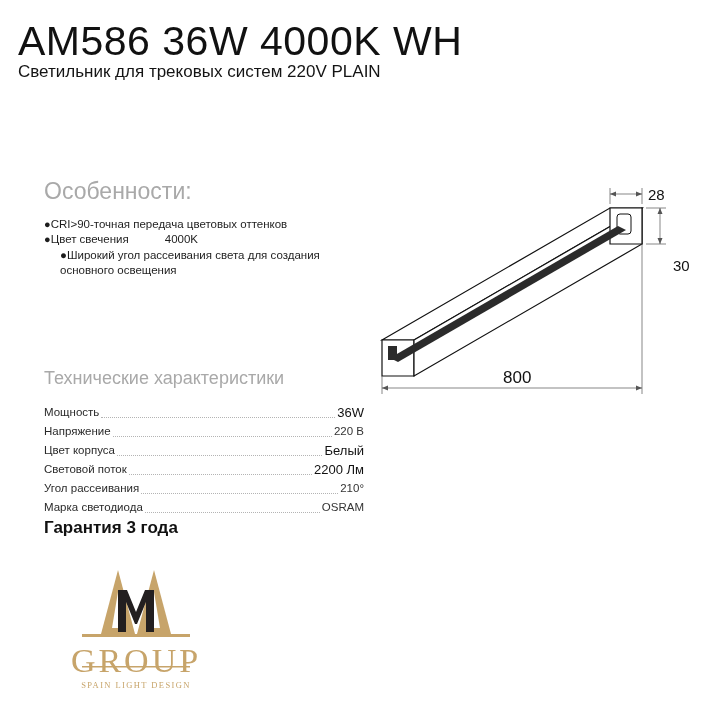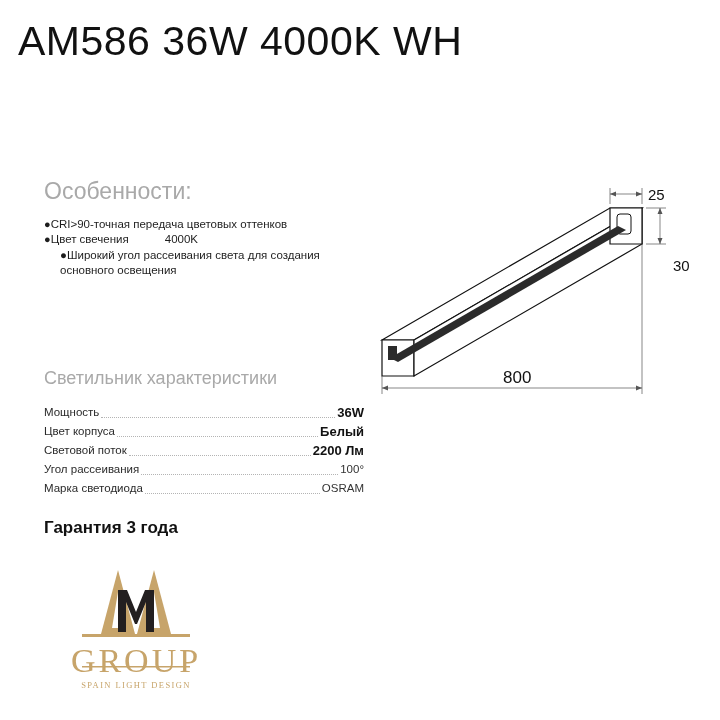--- a/index.html
+++ b/index.html
@@ -104,21 +104,21 @@
     flex: 1 1 auto;
     border-bottom: 1px dotted #b4b4b4;
     margin: 0 2px 4px 2px;
     height: 1px;
   }
   .spec-value {
     white-space: nowrap;
     color: #111;
   }
   .spec-row.strong .spec-value {
-    font-weight: bold;
+    font-weight: normal;
     font-size: 13px;
   }
   .spec-row.small .spec-value {
     font-size: 11.5px;
     color: #333;
   }
 
   .warranty {
     position: absolute;
     left: 44px;
@@ -173,63 +173,69 @@
     color: #c7a46a;
     font-family: "Liberation Serif", serif;
   }
 </style>
 </head>
 <body>
 
 <div class="page">
 
   <div class="title">AM586 36W 4000K WH</div>
+  <div class="subtitle">Светильник для трековых систем 220V PLAIN</div>
 
   <div class="features">
     <div class="features-heading">Особенности:</div>
 
     <div class="feature-line">
       <span class="bullet">●</span><span>CRI&gt;90-точная передача цветовых оттенков</span>
     </div>
 
     <div class="feature-line">
       <span class="bullet">●</span><span>Цвет свечения</span><span class="feature-color-value">4000K</span>
     </div>
 
     <div class="feature-wrap">
       <span class="bullet">●</span><span>Широкий угол рассеивания света для создания основного освещения</span>
     </div>
   </div>
 
   <div class="specs">
-    <div class="specs-heading">Светильник характеристики</div>
+    <div class="specs-heading">Технические характеристики</div>
 
     <div class="spec-row strong">
       <span class="spec-name">Мощность</span>
       <span class="spec-dots"></span>
       <span class="spec-value">36W</span>
     </div>
 
+    <div class="spec-row small">
+      <span class="spec-name">Напряжение</span>
+      <span class="spec-dots"></span>
+      <span class="spec-value">220 В</span>
+    </div>
 
     <div class="spec-row strong">
       <span class="spec-name">Цвет корпуса</span>
       <span class="spec-dots"></span>
       <span class="spec-value">Белый</span>
     </div>
 
     <div class="spec-row strong">
       <span class="spec-name">Световой поток</span>
       <span class="spec-dots"></span>
       <span class="spec-value">2200 Лм</span>
     </div>
 
     <div class="spec-row small">
       <span class="spec-name">Угол рассеивания</span>
       <span class="spec-dots"></span>
-      <span class="spec-value">100°</span>
+      <span class="spec-value">210°</span>
     </div>
 
     <div class="spec-row small">
       <span class="spec-name">Марка светодиода</span>
       <span class="spec-dots"></span>
       <span class="spec-value">OSRAM</span>
     </div>
   </div>
 
   <div class="warranty">Гарантия 3 года</div>
@@ -274,21 +280,21 @@
       <g fill="#555555" stroke="none">
         <polygon points="240,14 246,11.5 246,16.5"></polygon>
         <polygon points="272,14 266,11.5 266,16.5"></polygon>
         <polygon points="290,28 287.5,34 292.5,34"></polygon>
         <polygon points="290,64 287.5,58 292.5,58"></polygon>
         <polygon points="12,208 18,205.5 18,210.5"></polygon>
         <polygon points="272,208 266,205.5 266,210.5"></polygon>
       </g>
     </svg>
 
-    <div class="dim-label dim-25">25</div>
+    <div class="dim-label dim-25">28</div>
     <div class="dim-label dim-30">30</div>
     <div class="dim-label dim-800">800</div>
   </div>
 
   <div class="logo">
     <svg width="140" height="146" viewBox="0 0 140 146">
 
       <g fill="#c7a46a">
         <polygon points="35,78 52,14 69,78"></polygon>
         <polygon points="71,78 88,14 105,78"></polygon>

